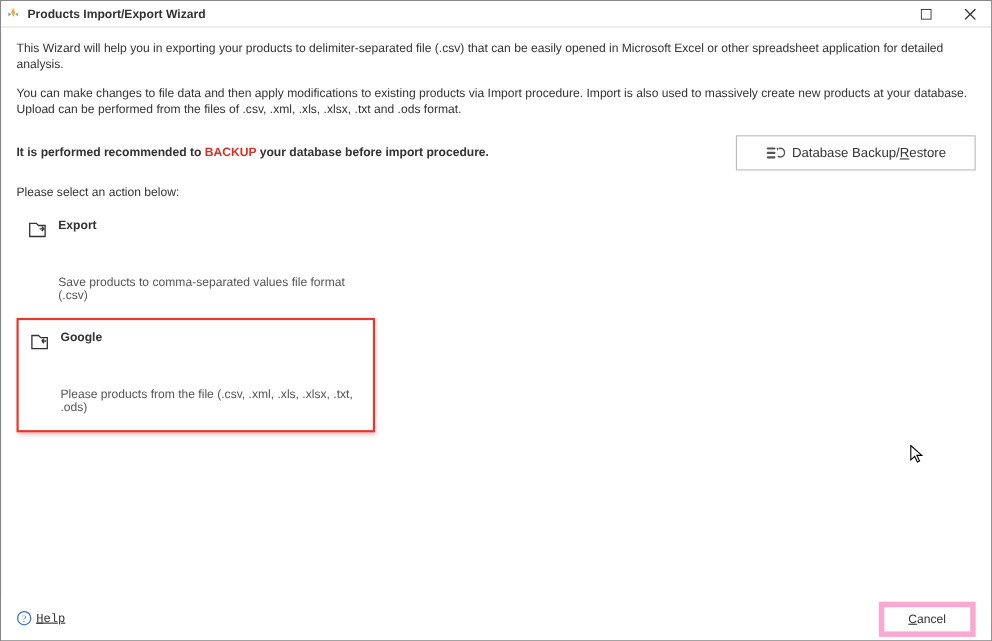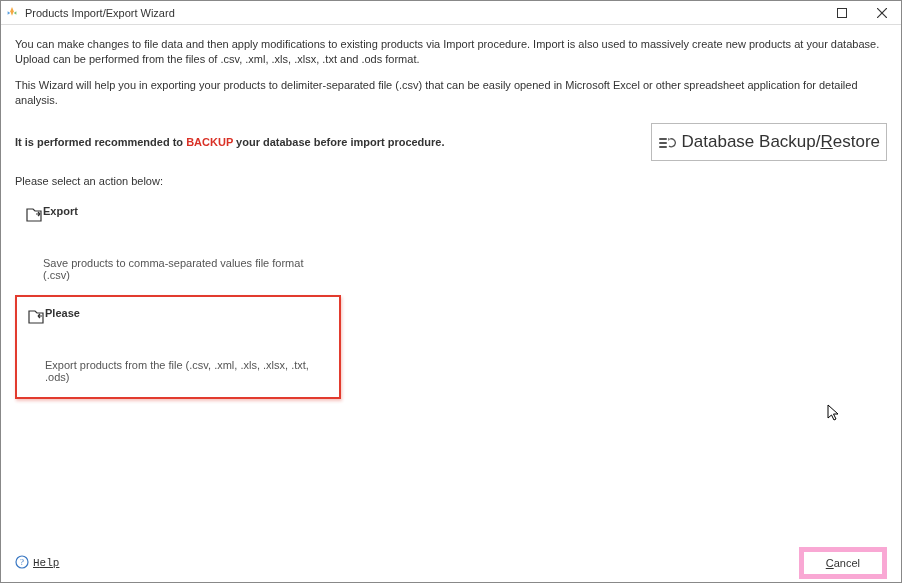--- a/index.html
+++ b/index.html
@@ -18,20 +18,21 @@
       position: relative;
       border: 1px solid #888;
     }
     .titlebar {
       height: 24px;
       display: flex;
       align-items: center;
       padding: 0 4px;
       border-bottom: 1px solid #ddd;
       background: #fff;
+      font-weight: bold;
     }
     .titlebar .app-icon {
       width: 14px;
       height: 14px;
       margin-right: 6px;
       display: flex;
       align-items: center;
       justify-content: center;
     }
     .titlebar .title {
@@ -76,40 +77,41 @@
       color: #333;
     }
     .recommend-text .backup {
       color: #d93025;
       font-weight: bold;
       margin-top: 44px;
     }
     .backup-btn {
       border: 1px solid #bbb;
       background: #fff;
-      padding: 8px 6px;
+      padding: 8px 26px;
       display: flex;
       align-items: center;
       gap: 8px;
       cursor: pointer;
-      font-size: 17px;
+      font-size: 12px;
       color: #333;
     }
     .backup-btn .icon {
       width: 16px;
       height: 14px;
     }
     .select-label {
       margin-top: 8px;
       margin-bottom: 10px;
       font-size: 11px;
     }
     .option {
       display: flex;
       align-items: flex-start;
+      gap: 10px;
       padding: 8px 10px;
       margin: 6px 0;
       cursor: pointer;
       width: 326px;
     }
     .option.highlighted {
       border: 2px solid #e23b2e;
       box-shadow: 1px 2px 3px rgba(226,59,46,0.3);
       padding: 10px 10px 14px 10px;
     }
@@ -199,22 +201,22 @@
     <div class="win-control">
       <svg width="10" height="10" viewBox="0 0 10 10">
           <line x1="0" y1="0" x2="10" y2="10" stroke="#333" stroke-width="1.2"></line>
           <line x1="10" y1="0" x2="0" y2="10" stroke="#333" stroke-width="1.2"></line>
         </svg>
     </div>
   </div>
 </div>
 
 <div class="content">
+  <p class="para">This Wizard will help you in exporting your products to delimiter-separated file (.csv) that can be easily opened in Microsoft Excel or other spreadsheet application for detailed analysis.</p>
   <p class="para">You can make changes to file data and then apply modifications to existing products via Import procedure. Import is also used to massively create new products at your database. Upload can be performed from the files of .csv, .xml, .xls, .xlsx, .txt and .ods format.</p>
-  <p class="para">This Wizard will help you in exporting your products to delimiter-separated file (.csv) that can be easily opened in Microsoft Excel or other spreadsheet application for detailed analysis.</p>
 
   <div class="recommend-row">
     <div class="recommend-text">
       <span>It is performed recommended to </span><span class="backup">BACKUP</span><span> your database before import procedure.</span>
     </div>
     <button class="backup-btn">
       <span class="icon">
         <svg viewBox="0 0 18 14" width="18" height="14">
           <rect x="1" y="2" width="8" height="2" rx="1" fill="#555"></rect>
           <rect x="1" y="6" width="8" height="2" rx="1" fill="#555"></rect>
@@ -243,22 +245,22 @@
   </div>
 
   <div class="option highlighted">
     <span class="opt-icon">
       <svg viewBox="0 0 18 18" width="18" height="18">
         <path d="M2 3 L8 3 L10 5 L16 5 L16 15 L2 15 Z" fill="none" stroke="#333" stroke-width="1.2"></path>
         <path d="M15 8 L11 8 M11 8 L13 6 M11 8 L13 10" fill="none" stroke="#333" stroke-width="1.2"></path>
       </svg>
     </span>
     <div class="opt-text">
-      <div class="opt-title">Please</div>
-      <div class="opt-desc">Export products from the file (.csv, .xml, .xls, .xlsx, .txt, .ods)</div>
+      <div class="opt-title">Google</div>
+      <div class="opt-desc">Please products from the file (.csv, .xml, .xls, .xlsx, .txt, .ods)</div>
     </div>
   </div>
 
 </div>
 
 <div class="footer">
   <div class="help-link">
     <span>
       <svg width="14" height="14" viewBox="0 0 14 14">
         <circle cx="7" cy="7" r="6" fill="none" stroke="#3a78c3" stroke-width="1.2"></circle>

